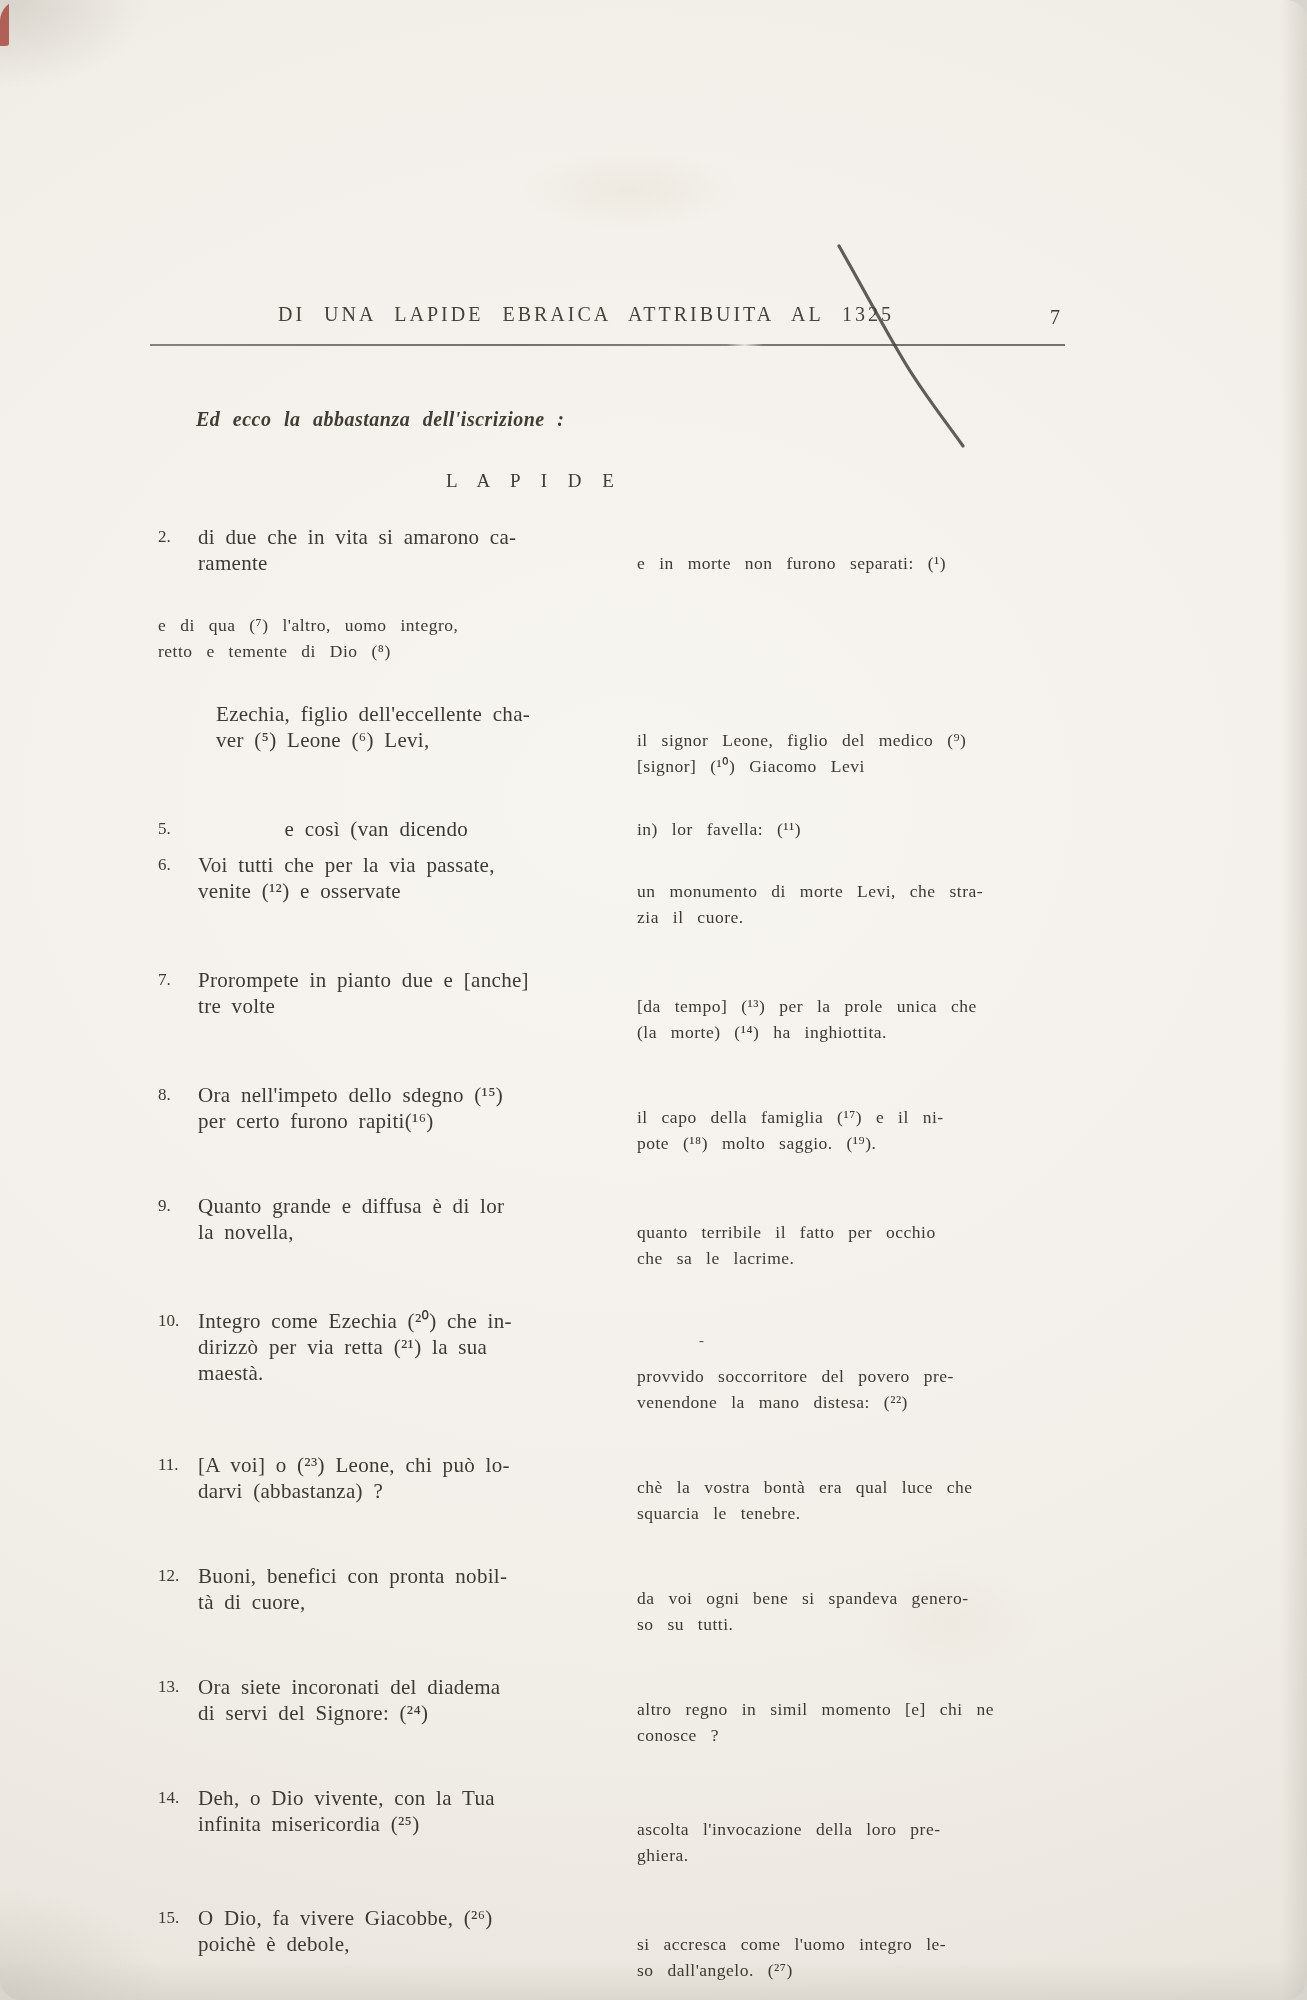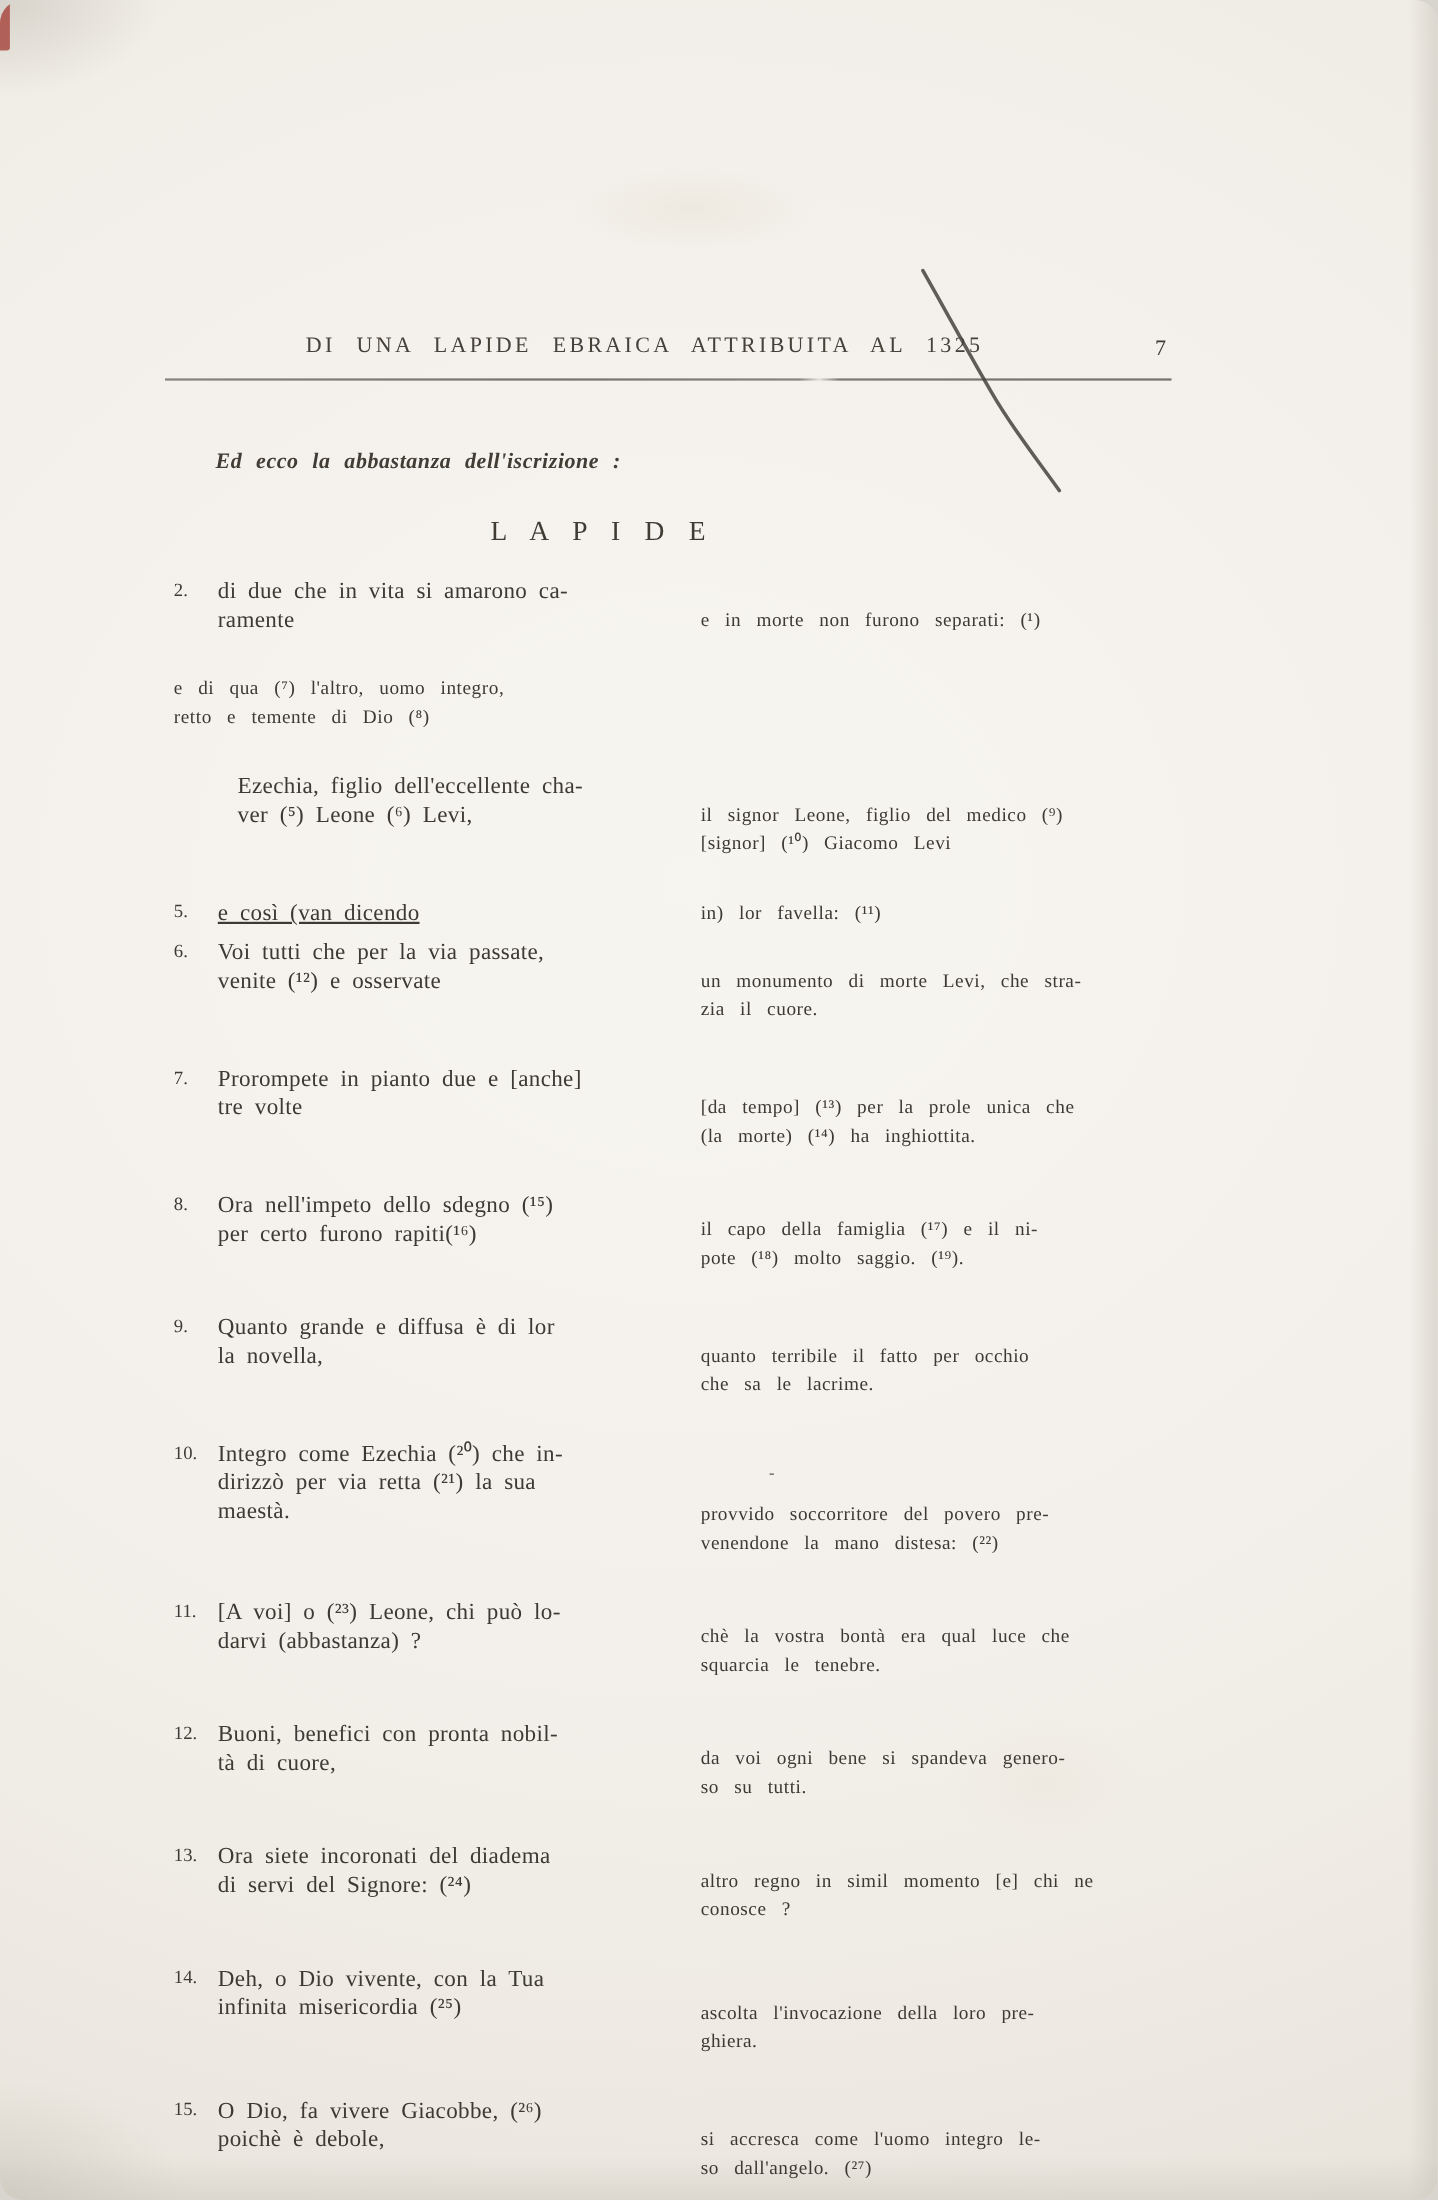--- a/index.html
+++ b/index.html
@@ -33,36 +33,36 @@
   }
   .stroke-svg{position:absolute;left:0;top:0;}
 
   .intro{
     position:absolute;left:196px;top:408px;
     font-size:20px;font-style:italic;font-weight:bold;
     letter-spacing:.5px;word-spacing:7px;color:#413d34;white-space:nowrap;
   }
   .lapide{
     position:absolute;left:446px;top:470px;
-    font-size:25px;letter-spacing:7px;word-spacing:2px;color:#403c34;white-space:nowrap;
+    font-size:19px;letter-spacing:7px;word-spacing:2px;color:#403c34;white-space:nowrap;
   }
 
   .columns{position:absolute;left:158px;top:524px;width:882px;}
   .row{display:grid;grid-template-columns:310px 403px;column-gap:169px;margin-bottom:37px;}
   .row.mb14{margin-bottom:14px;}
   .row.mb10{margin-bottom:10px;}
 
   .cleft{display:flex;align-items:flex-start;}
   .num{flex:0 0 40px;width:40px;font-size:17px;line-height:26px;color:#3d3a33;}
   .ltext{
     flex:1;font-size:21px;line-height:26px;white-space:pre;
     word-spacing:5px;letter-spacing:.3px;color:#3d3a33;
   }
   .ltext.indent{padding-left:18px;}
-  .ltext.alignr{text-align:left;text-decoration:underline;}
+  .ltext.alignr{text-align:right;}
 
   .cright{position:relative;padding-top:26px;}
   .cright.off0{padding-top:0;}
   .cright.off22{padding-top:22px;}
   .cright.off31{padding-top:31px;}
   .cright.off55{padding-top:55px;}
   .rtext{
     font-size:17.5px;line-height:26px;white-space:pre;
     word-spacing:9px;letter-spacing:.5px;color:#3d3a33;
   }

